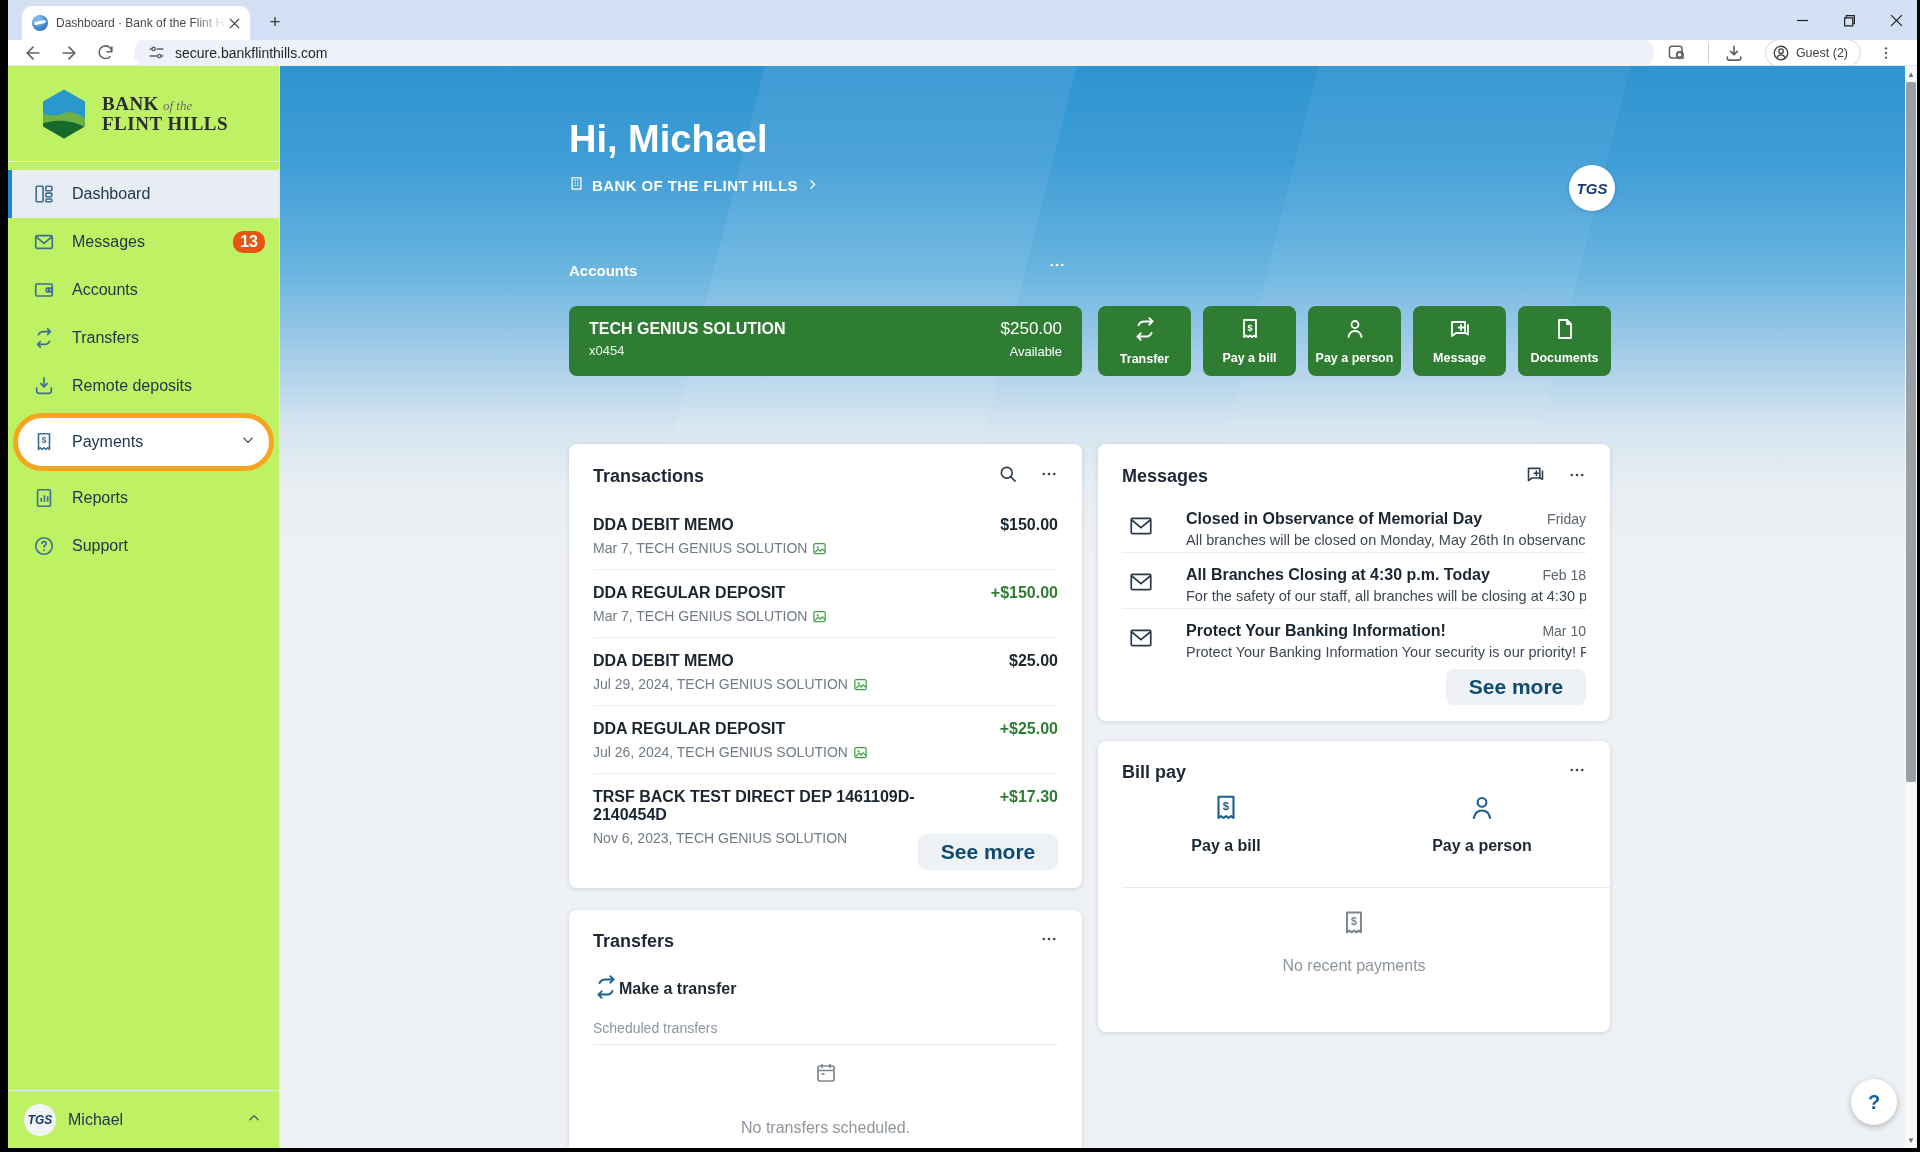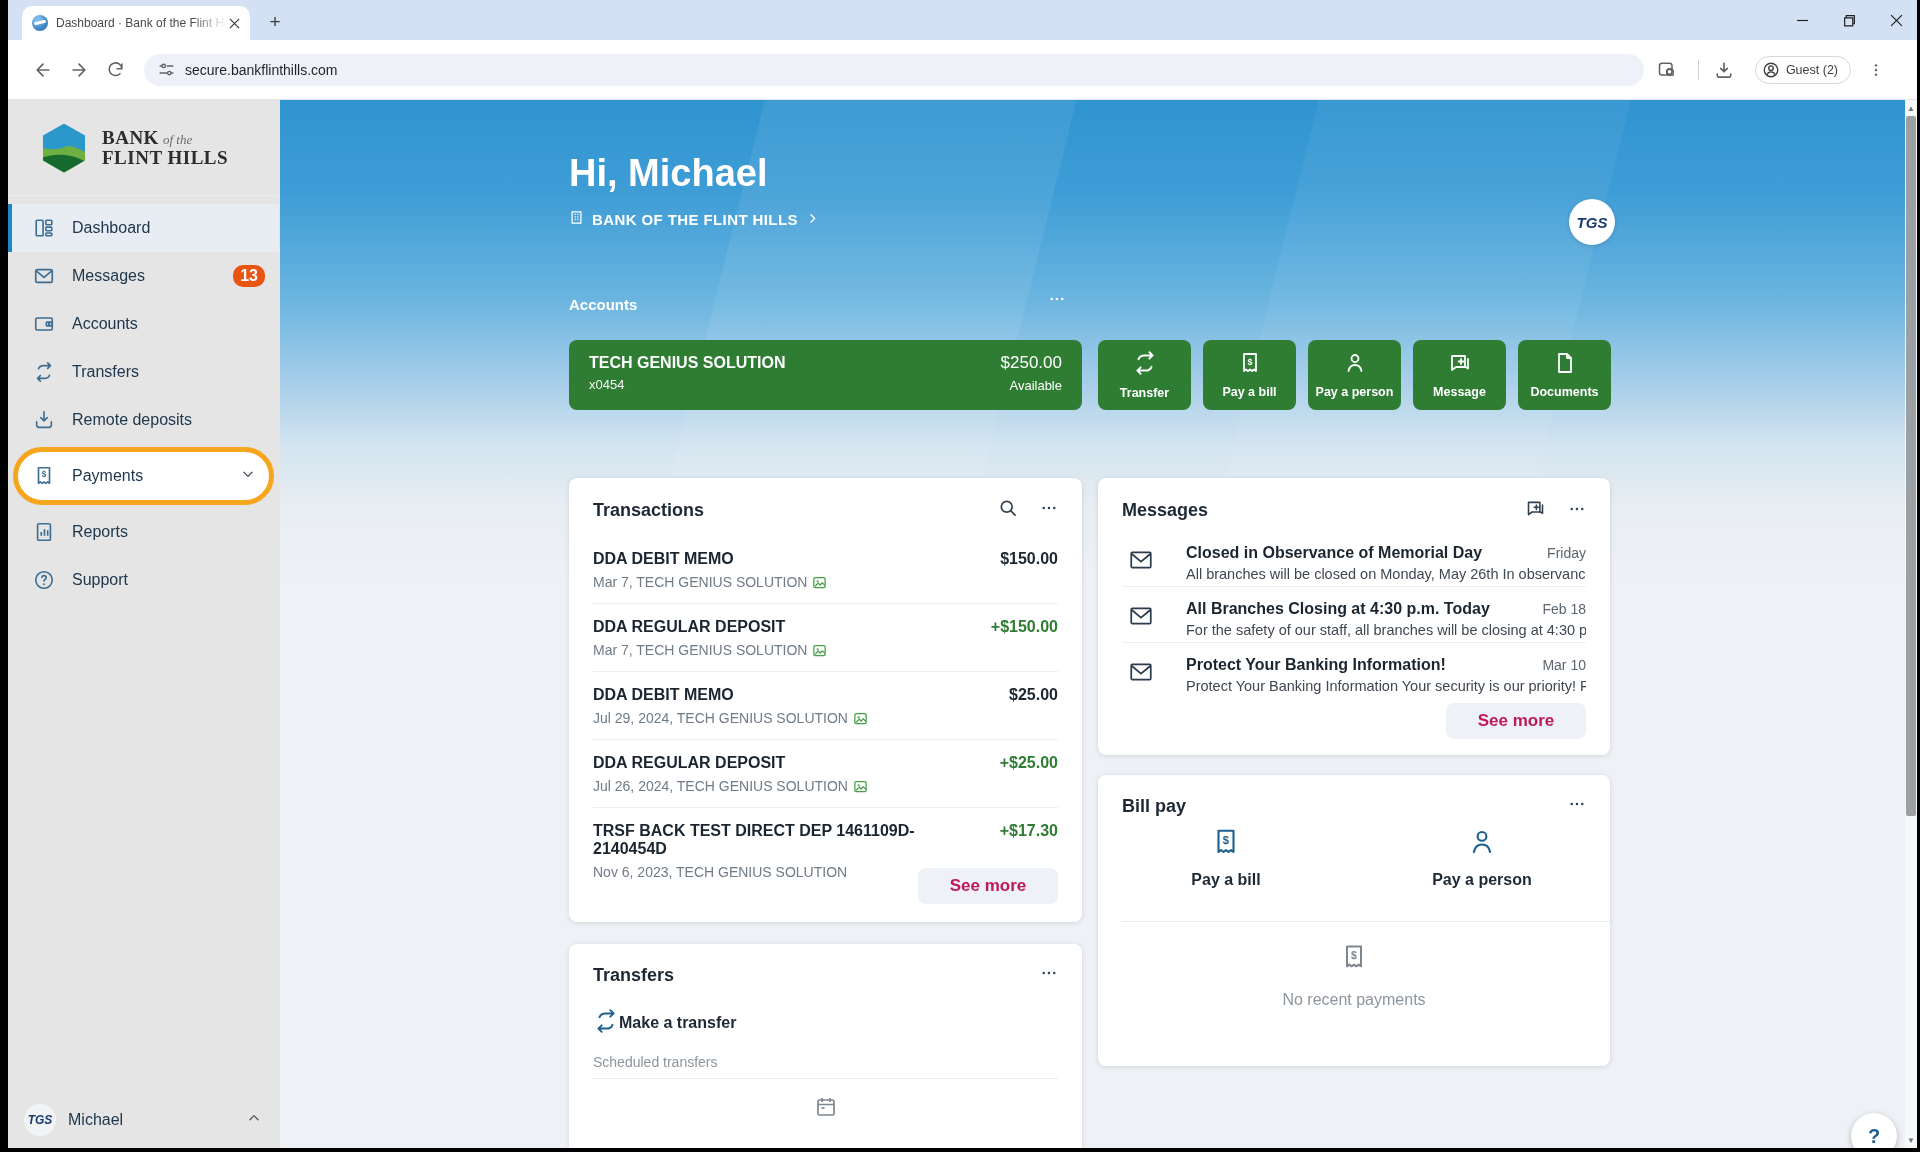--- a/index.html
+++ b/index.html
@@ -11,33 +11,33 @@
   .tab { position:absolute; left:14px; bottom:0; width:228px; height:34px; background:#fff; border-radius:10px 10px 0 0; display:flex; align-items:center; padding:0 8px 0 10px; }
   .favicon { width:16px; height:16px; border-radius:50%; background:radial-gradient(circle at 35% 30%, #7db9e8 0 18%, #3d85c6 60%, #2a6fb0 100%); position:relative; flex:0 0 auto; }
   .favicon::after { content:""; position:absolute; left:2px; top:6px; width:12px; height:3px; background:#fff; border-radius:2px; transform:rotate(-12deg); }
   .tab-title { font-size:12px; color:#45494d; margin-left:8px; white-space:nowrap; overflow:hidden; flex:1;
     -webkit-mask-image:linear-gradient(90deg,#000 80%,transparent); mask-image:linear-gradient(90deg,#000 80%,transparent); }
   .tab-close { width:16px; height:16px; color:#3c4043; flex:0 0 auto; display:flex; align-items:center; justify-content:center; }
   .newtab-btn { position:absolute; left:254px; bottom:5px; width:26px; height:26px; display:flex; align-items:center; justify-content:center; color:#3c4043; font-size:19px; }
   .win-controls { position:absolute; right:14px; top:0; height:40px; display:flex; align-items:center; gap:34px; color:#202124; }
   .win-controls svg { display:block; }
 
-  .toolbar { height:60px; background:#fff; border-bottom:1px solid #e2e5ea; display:flex; align-items:center; padding:0 20px; flex:0 0 auto; }
+  .toolbar { height:26px; background:#fff; border-bottom:1px solid #e2e5ea; display:flex; align-items:center; padding:0 10px; flex:0 0 auto; }
   .nav-ico { width:30px; height:30px; display:flex; align-items:center; justify-content:center; color:#5f6368; margin-right:6px; }
   .omnibox { height:32px; flex:1; max-width:1540px; background:#eef1f8; border-radius:16px; display:flex; align-items:center; padding:0 14px; margin:0 8px; }
   .omni-ico { color:#5f6368; display:flex; align-items:center; margin-right:10px; }
   .url-text { font-size:14px; color:#1f2328; }
   .tb-right { display:flex; align-items:center; margin-left:auto; gap:10px; }
   .tb-divider { width:1px; height:20px; background:#cdd3dc; }
   .guest-pill { height:28px; border:1px solid #d5d9e0; border-radius:15px; display:flex; align-items:center; gap:6px; padding:0 12px 0 6px; color:#3c4043; font-size:12.5px; }
 
   
   .content { flex:1; display:flex; position:relative; overflow:hidden; }
 
-  .sidebar { width:272px; background:#e5e5e5; border-right:1px solid #e4e7ea; position:relative; flex:0 0 auto; z-index:2; }
+  .sidebar { width:272px; background:#bef264; border-right:1px solid #e4e7ea; position:relative; flex:0 0 auto; z-index:2; }
   .logo-area { height:96px; display:flex; align-items:center; padding-left:30px; border-bottom:1px solid #ededed; gap:12px; }
   .logo-text { font-family:"Liberation Serif", serif; color:#2d2d2d; line-height:1.05; }
   .logo-line1 b { font-size:19px; letter-spacing:.5px; font-weight:700; }
   .logo-line1 i { font-size:13px; color:#6b6b6b; }
   .logo-line2 { font-size:19px; font-weight:700; letter-spacing:.5px; }
   .nav { padding-top:8px; }
   .nav-row { height:48px; display:flex; align-items:center; padding-left:25px; gap:17px; cursor:pointer; position:relative; color:#22415c; }
   .nav-row .ni { width:22px; height:22px; color:#3e6e91; flex:0 0 auto; }
   .nav-row .nl { font-size:16px; font-weight:500; color:#20384f; }
   .nav-row.active { background:#e7edf3; }
@@ -81,21 +81,21 @@
   .txn-card { left:289px; top:378px; width:513px; height:444px; }
   .txn-rows { padding:14px 24px 0 24px; }
   .txn-row { position:relative; padding:14px 0 13px 0; border-bottom:1px solid #eceef1; }
   .txn-row.last { border-bottom:none; }
   .txn-title { font-size:16px; font-weight:700; color:#1b2530; padding-right:100px; }
   .txn-sub { font-size:14px; color:#707b86; margin-top:6px; display:flex; align-items:center; gap:5px; }
   .txn-amt { position:absolute; right:0; top:14px; font-size:16px; font-weight:700; color:#1d2730; }
   .txn-amt.pos { color:#2e7d32; }
   .img-ico { color:#43a047; display:inline-flex; }
 
-  .see-more { position:absolute; right:24px; bottom:18px; width:140px; height:36px; background:#eef2f6; border-radius:8px; border:none; font-size:17px; font-weight:600; color:#be185d; display:flex; align-items:center; justify-content:center; cursor:pointer; font-family:inherit; }
+  .see-more { position:absolute; right:24px; bottom:18px; width:140px; height:36px; background:#eef2f6; border-radius:8px; border:none; font-size:21px; font-weight:600; color:#0c4a6e; display:flex; align-items:center; justify-content:center; cursor:pointer; font-family:inherit; }
 
   .msg-card { left:818px; top:378px; width:512px; height:277px; }
   .msg-rows { padding:8px 24px 0 24px; }
   .msg-row { position:relative; padding:13px 0 3px 64px; border-bottom:1px solid #eceef1; min-height:56px; }
   .msg-row.last { border-bottom:none; }
   .msg-env { position:absolute; left:6px; top:16px; color:#2a3b4d; }
   .msg-title { font-size:16px; font-weight:700; color:#1b2530; padding-right:58px; }
   .msg-prev { font-size:14.5px; color:#3f4750; margin-top:4px; white-space:nowrap; overflow:hidden; }
   .msg-date { position:absolute; right:0; top:14px; font-size:14px; color:#5c6670; }
   .msg-card .see-more { bottom:16px; }

